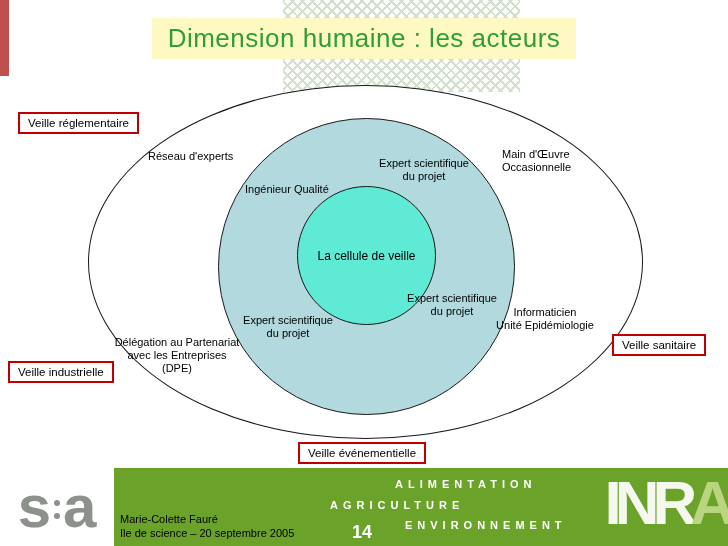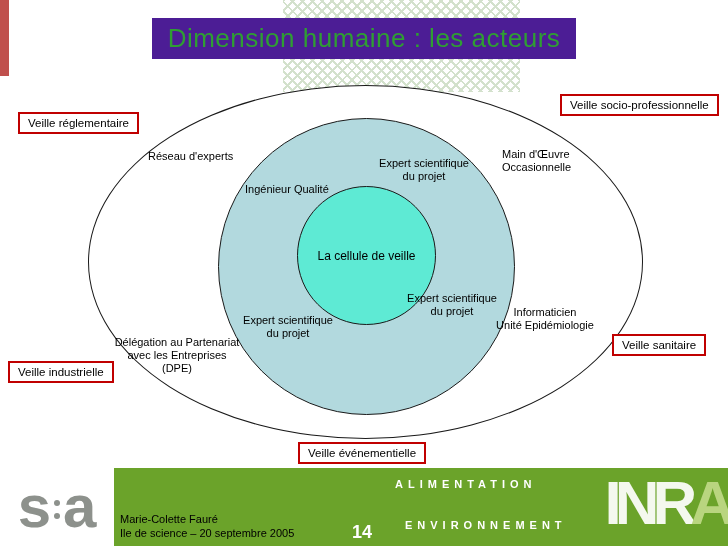--- a/index.html
+++ b/index.html
@@ -13,21 +13,21 @@
   
   .title-pattern{
     position:absolute;left:283px;top:0;width:237px;height:92px;
     background-image:
       repeating-linear-gradient(45deg,#ccdcc4 0 2px,transparent 2px 7px),
       repeating-linear-gradient(-45deg,#ccdcc4 0 2px,transparent 2px 7px);
     opacity:.85;
   }
   .title-row{position:absolute;left:0;top:18px;width:100%;text-align:center;z-index:2;}
   .title-text{
-    display:inline-block;background:#4c1d95;color:#2f9e33;
+    display:inline-block;background:#fef9c3;color:#2f9e33;
     font-size:26px;letter-spacing:.5px;padding:5px 16px;
   }
   
   .outer-ellipse{
     position:absolute;left:88px;top:85px;width:553px;height:352px;
     border:1px solid #1a1a1a;border-radius:50%;background:#ffffff;z-index:1;
   }
   .blue-circle{
     position:absolute;left:218px;top:118px;width:295px;height:295px;
     border:1px solid #1a1a1a;border-radius:50%;background:#b2d9de;z-index:2;
@@ -100,21 +100,20 @@
 du projet</div>
   <div class="dlabel center" style="left:480px;top:306px;width:130px;">Informaticien
 Unité Epidémiologie</div>
   <div class="dlabel center" style="left:238px;top:314px;width:100px;">Expert scientifique
 du projet</div>
   <div class="dlabel center" style="left:107px;top:336px;width:140px;">Délégation au Partenariat
 avec les Entreprises
 (DPE)</div>
 
   <div class="vbox" style="left:18px;top:112px;">Veille réglementaire</div>
-  <div class="vbox" style="left:560px;top:94px;">Veille socio-professionnelle</div>
   <div class="vbox" style="left:612px;top:334px;">Veille sanitaire</div>
   <div class="vbox" style="left:8px;top:361px;">Veille industrielle</div>
   <div class="vbox" style="left:298px;top:442px;">Veille événementielle</div>
 
   <div class="footer">
     <div class="logo-box">
       <div class="logo-sa">
         <span class="logo-letter">s</span>
         <span class="logo-dots">
           <span class="logo-dot"></span>
@@ -123,20 +122,21 @@
         <span class="logo-letter">a</span>
       </div>
     </div>
 
     <div class="author-block">
       <div>Marie-Colette Fauré</div>
       <div>Ile de science – 20 septembre 2005</div>
     </div>
 
     <span class="fword w1">ALIMENTATION</span>
+    <span class="fword w2">AGRICULTURE</span>
     <span class="fword w3">ENVIRONNEMENT</span>
 
     <span class="page-number">14</span>
 
     <div class="inra-logo">
       <span class="inra-main">INR</span><span class="inra-accent">A</span>
     </div>
   </div>
 
 </div>

